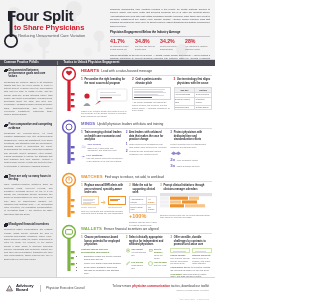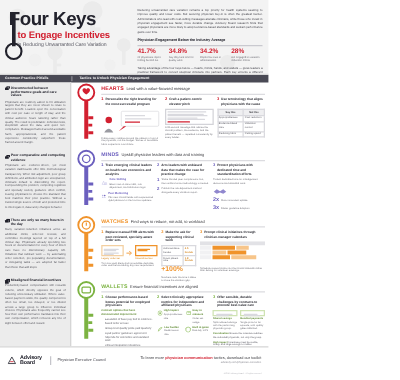--- a/index.html
+++ b/index.html
@@ -168,22 +168,22 @@
           <circle cx="125" cy="55" r="5"></circle>
       </g>
     </svg>
 
     <svg class="key-deco" width="16" height="44" viewBox="0 0 16 44">
       <circle cx="8" cy="31" r="6.2" fill="none" stroke="#22222c" stroke-width="1.7"></circle>
       <rect x="6.6" y="1" width="2.9" height="26" fill="#22222c"></rect>
     </svg>
 
     <div class="title-block">
-      <div class="title-main">Four Keys</div>
-      <div class="title-sub">to Engage Incentives</div>
+      <div class="title-main">Four Split</div>
+      <div class="title-sub">to Share Physicians</div>
       <div class="title-sub2">in Reducing Unwarranted Care Variation</div>
     </div>
 
     <div class="header-right">
       <div class="intro-para">Reducing unwarranted care variation remains a top priority for health systems seeking to improve quality and lower costs. But securing physician buy-in is often the greatest barrier. Administrators who lead with cost-cutting messages alienate clinicians, while those who invest in physician engagement see faster, more durable change. Advisory Board research finds that engaged physicians are more likely to adopt evidence-based standards and sustain performance gains over time.</div>
       <div class="stats-head">Physician Engagement Below the Industry Average</div>
       <div class="stats-row">
         <div class="stat">
           <div class="stat-val">41.7%</div>
           <div class="stat-lbl">Of physicians report feeling burned out</div>

